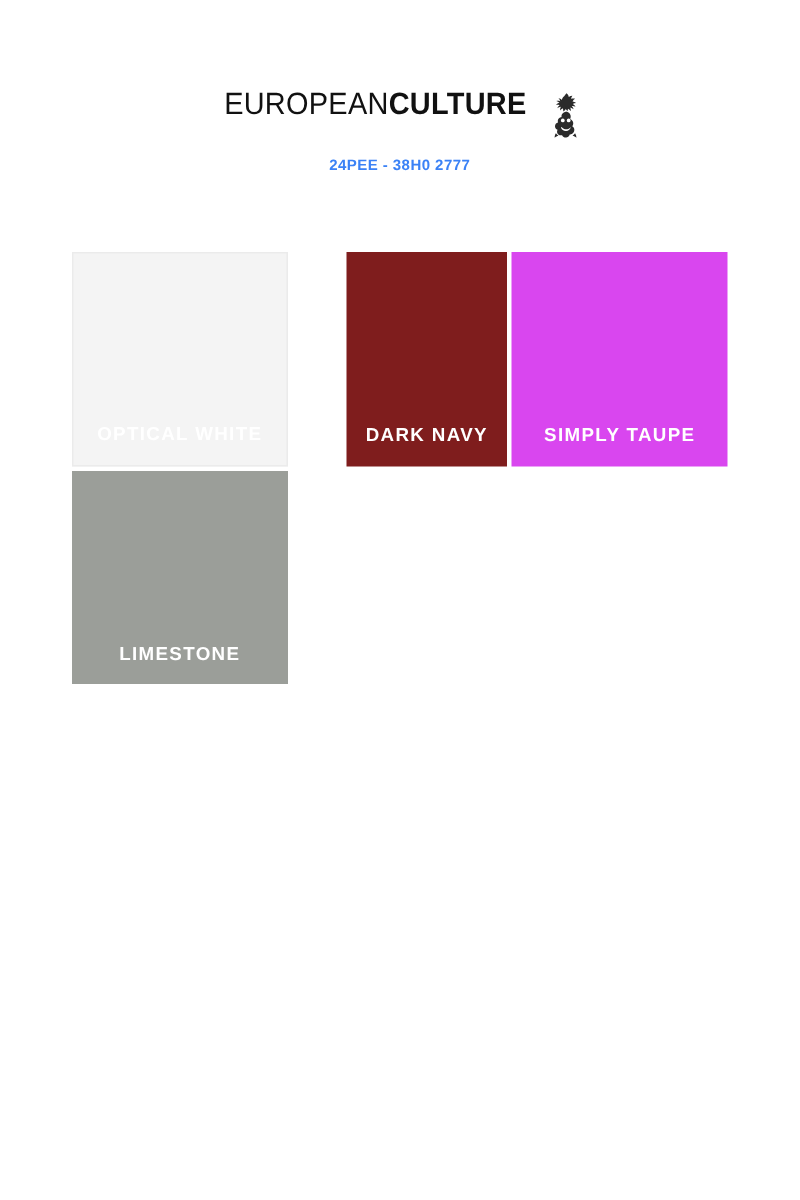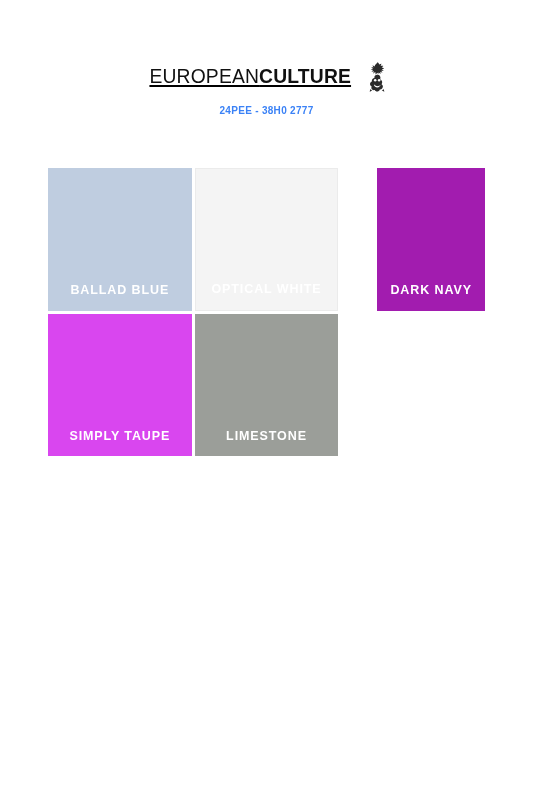--- a/index.html
+++ b/index.html
@@ -25,25 +25,23 @@
   
   .brand-block {
     position: absolute;
     left: 0;
     right: 0;
     top: 60px;
     text-align: center;
   }
   .brand-lockup {
     display: inline-flex;
-    align-items: center;
     justify-content: center;
     gap: 7px;
     white-space: nowrap;
-    text-decoration: underline;
   }
   .wordmark {
     font-size: 20.5px;
     letter-spacing: 0.2px;
     color: #111111;
     line-height: 1;
     transform: scaleX(0.94);
     transform-origin: center;
   }
   .wordmark .w-light {
@@ -135,30 +133,27 @@
           </g>
         </svg>
       </span>
     </div>
 
     <div class="style-code">24PEE - 38H0 2777</div>
   </div>
 
   <div class="swatch-grid">
 
-    <div class="swatch" style="background-color: rgb(191, 205, 224);">
-      <span class="swatch-label" style="color: rgb(255, 255, 255);">BALLAD BLUE</span>
-    </div>
 
     <div class="swatch bordered" style="background-color: rgb(244, 244, 244);">
       <span class="swatch-label" style="color: rgb(255, 255, 255);">OPTICAL WHITE</span>
     </div>
 
 
-    <div class="swatch" style="background-color: #a21caf; margin-left: 36px;">
+    <div class="swatch" style="background-color: #7f1d1d; margin-left: 36px;">
       <span class="swatch-label" style="color: rgb(255, 255, 255);">DARK NAVY</span>
     </div>
 
     <div class="swatch" style="background-color: #d946ef;">
       <span class="swatch-label" style="color: rgb(255, 255, 255);">SIMPLY TAUPE</span>
     </div>
 
     <div class="swatch" style="background-color: rgb(155, 158, 153);">
       <span class="swatch-label" style="color: rgb(255, 255, 255);">LIMESTONE</span>
     </div>

